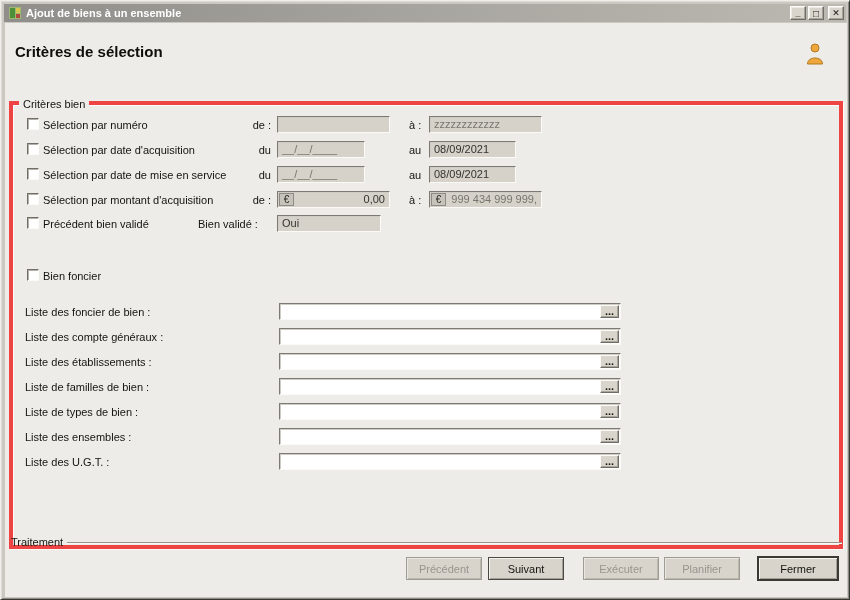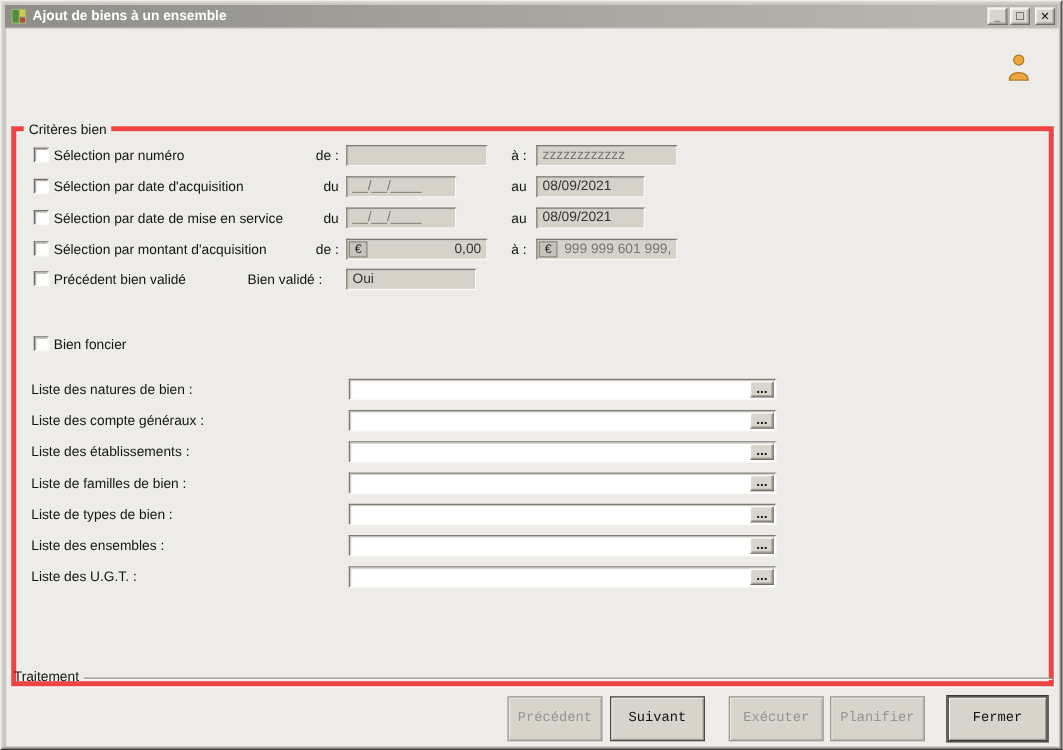--- a/index.html
+++ b/index.html
@@ -59,21 +59,21 @@
 
   .browse { position:absolute; right:1px; top:1px; width:19px; height:13px; background:#d9d5cd;
     border:1px solid; border-color:#fbfaf6 #6f6d66 #6f6d66 #fbfaf6;
     box-shadow: inset -1px -1px 0 #a7a49c; font-family:inherit; font-size:11px; font-weight:bold;
     line-height:5px; text-align:center; padding:0; color:#17160f; cursor:default; }
 
   .traitement-lbl { position:absolute; left:6px; top:513px; font-size:11px; color:#15140e; }
   .traitement-line { position:absolute; left:62px; right:5px; top:519px; height:0;
     border-top:1px solid #95928a; box-shadow:0 1px 0 #fbfaf6; }
 
-  .pushbtn { position:absolute; top:534px; height:36px; font-family:Liberation Mono, monospace; font-size:11px;
+  .pushbtn { position:absolute; top:534px; height:23px; font-family:Liberation Sans, sans-serif; font-size:11px;
     background:#d8d4cc; color:#14130d; border:1px solid #82807a;
     box-shadow: inset 1px 1px 0 #f4f3ee, inset -1px -1px 0 #a39f97;
     text-align:center; padding:0; cursor:default; }
   .pushbtn.off { color:#98958d; border-color:#9e9b93;
     box-shadow: inset 1px 1px 0 #e9e7e1, inset -1px -1px 0 #bab7af; }
   .pushbtn.strong { border-color:#4a4842; }
   .pushbtn.default-btn { border-color:#3a3933;
     box-shadow: 0 0 0 1px #3a3933, inset 1px 1px 0 #f4f3ee, inset -1px -1px 0 #a39f97; }
 </style>
 </head>
@@ -91,20 +91,21 @@
     <span class="title-text">Ajout de biens à un ensemble</span>
     <span class="winbtns">
       <button class="winbtn min">_</button>
       <button class="winbtn max">□</button>
       <button class="winbtn close">✕</button>
     </span>
   </div>
 
   <div class="panel">
 
+    <div class="header-title">Critères de sélection</div>
     <span class="person">
       <svg viewBox="0 0 18 22" width="18" height="22">
         <circle class="p-fill" cx="9" cy="5" r="4"></circle>
         <path class="p-fill" d="M1.5 21 C1.5 13 16.5 13 16.5 21 Z"></path>
       </svg>
     </span>
 
     <div class="groupbox">
       <span class="groupbox-label">Critères bien</span>
 
@@ -151,41 +152,41 @@
         <span class="cb"></span>
         <span class="lbl cb-lbl">Sélection par montant d'acquisition</span>
         <span class="lbl" style="left:224px;width:34px;text-align:right;top:2px">de :</span>
         <span class="field disabled" style="left:264px;width:113px">
           <span class="euro">€</span>
           <span class="val val-dark right">0,00</span>
         </span>
         <span class="lbl" style="left:396px;top:2px">à :</span>
         <span class="field disabled" style="left:416px;width:113px">
           <span class="euro">€</span>
-          <span class="val val-gray right">999 999 601 999,</span>
+          <span class="val val-gray right">999 434 999 999,</span>
         </span>
       </div>
 
       <div class="row" style="top:110px">
         <span class="cb"></span>
         <span class="lbl cb-lbl">Précédent bien validé</span>
         <span class="lbl" style="left:185px;top:2px">Bien validé :</span>
         <span class="field disabled" style="left:264px;width:104px">
           <span class="val val-dark">Oui</span>
         </span>
       </div>
 
 
       <div class="row" style="top:162px">
         <span class="cb"></span>
         <span class="lbl cb-lbl">Bien foncier</span>
       </div>
 
       <div class="row" style="top:198px">
-        <span class="lbl" style="left:12px;top:2px">Liste des natures de bien :</span>
+        <span class="lbl" style="left:12px;top:2px">Liste des foncier de bien :</span>
         <span class="field" style="left:266px;width:342px">
           <button class="browse">...</button>
         </span>
       </div>
       <div class="row" style="top:223px">
         <span class="lbl" style="left:12px;top:2px">Liste des compte généraux :</span>
         <span class="field" style="left:266px;width:342px">
           <button class="browse">...</button>
         </span>
       </div>

